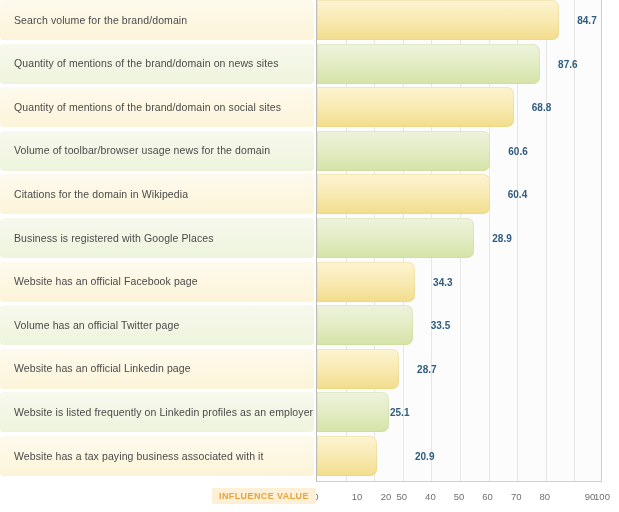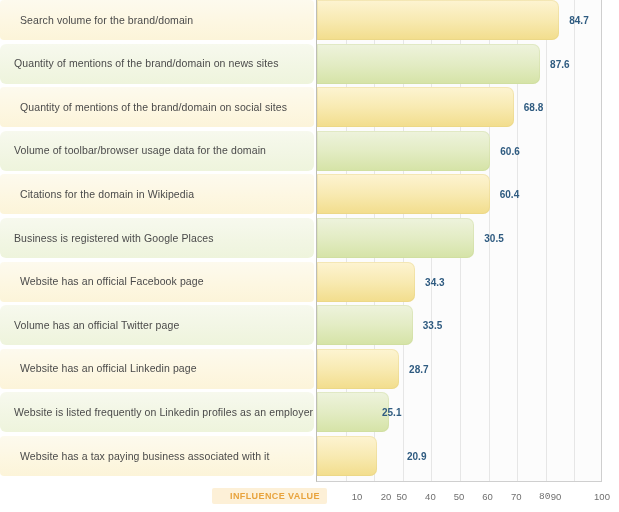--- a/index.html
+++ b/index.html
@@ -61,22 +61,22 @@
     position: absolute;
     left: 0;
     top: 0;
     width: 314px;
     height: 100%;
     box-sizing: border-box;
     display: flex;
     align-items: center;
     border-radius: 4px;
   }
-  .row.odd  .row-label-strip { background: linear-gradient(to bottom, #fdfaee 0%, #fdf7e2 55%, #fcf4d9 100%); padding-left: 6px; }
-  .row.even .row-label-strip { background: linear-gradient(to bottom, #f7f9ee 0%, #f2f6e4 55%, #eef4dc 100%); border-radius: 6px; }
+  .row.odd  .row-label-strip { background: linear-gradient(to bottom, #fdfaee 0%, #fdf7e2 55%, #fcf4d9 100%); }
+  .row.even .row-label-strip { background: linear-gradient(to bottom, #f7f9ee 0%, #f2f6e4 55%, #eef4dc 100%); }
 
   .row-label {
     padding-left: 14px;
     font-size: 10.5px;
     color: #4a4a4a;
     letter-spacing: 0.1px;
     line-height: 1.2;
     white-space: nowrap;
   }
 
@@ -101,20 +101,21 @@
   }
 
   .bar-value {
     position: absolute;
     top: 50%;
     transform: translateY(-50%);
     font-size: 10px;
     font-weight: bold;
     color: #2f5b80;
     white-space: nowrap;
+    margin-left: 8px;
   }
 
   
   .axis {
     position: absolute;
     left: 316px;
     top: 482px;
     width: 286px;
     height: 30px;
   }
@@ -124,21 +125,21 @@
     font-size: 9.5px;
     color: #6f6f6f;
     transform: translateX(-50%);
     white-space: nowrap;
   }
 
   .axis-title {
     position: absolute;
     left: 212px;
     top: 488px;
-    padding: 3px 7px 3px 18px;
+    padding: 3px 7px 3px 7px;
     background: #fdf0d7;
     color: #e8a33d;
     font-size: 9px;
     font-weight: bold;
     letter-spacing: 0.4px;
     border-radius: 2px;
     white-space: nowrap;
   }
 </style>
 </head>
@@ -175,38 +176,38 @@
       </div>
       <div class="row odd">
         <div class="row-label-strip">
           <div class="row-label">Quantity of mentions of the brand/domain on social sites</div>
         </div>
         <div class="bar" style="width: 196.768px;"></div>
         <div class="bar-value" style="left: 523.768px;">68.8</div>
       </div>
       <div class="row even">
         <div class="row-label-strip">
-          <div class="row-label">Volume of toolbar/browser usage data for the domain</div>
+          <div class="row-label">Volume of toolbar/browser usage news for the domain</div>
         </div>
         <div class="bar" style="width: 173.316px;"></div>
         <div class="bar-value" style="left: 500.316px;">60.6</div>
       </div>
       <div class="row odd">
         <div class="row-label-strip">
           <div class="row-label">Citations for the domain in Wikipedia</div>
         </div>
         <div class="bar" style="width: 172.744px;"></div>
         <div class="bar-value" style="left: 499.744px;">60.4</div>
       </div>
       <div class="row even">
         <div class="row-label-strip">
           <div class="row-label">Business is registered with Google Places</div>
         </div>
         <div class="bar" style="width: 157.3px;"></div>
-        <div class="bar-value" style="left: 484.3px;">30.5</div>
+        <div class="bar-value" style="left: 484.3px;">28.9</div>
       </div>
       <div class="row odd">
         <div class="row-label-strip">
           <div class="row-label">Website has an official Facebook page</div>
         </div>
         <div class="bar" style="width: 98.098px;"></div>
         <div class="bar-value" style="left: 425.098px;">34.3</div>
       </div>
       <div class="row even">
         <div class="row-label-strip">
@@ -240,20 +241,20 @@
 
   <div class="axis" id="axis">
       <div class="axis-tick" style="left: 0px;">0</div>
       <div class="axis-tick" style="left: 41px;">10</div>
       <div class="axis-tick" style="left: 70px;">20</div>
       <div class="axis-tick" style="left: 85.8px;">50</div>
       <div class="axis-tick" style="left: 114.4px;">40</div>
       <div class="axis-tick" style="left: 143px;">50</div>
       <div class="axis-tick" style="left: 171.6px;">60</div>
       <div class="axis-tick" style="left: 200.2px;">70</div>
-      <div class="axis-tick" style="left: 228.8px; font-family: Liberation Mono, monospace;">80</div>
-      <div class="axis-tick" style="left: 240px;">90</div>
+      <div class="axis-tick" style="left: 228.8px;">80</div>
+      <div class="axis-tick" style="left: 274px;">90</div>
       <div class="axis-tick" style="left: 286px;">100</div>
     </div>
 
   <div class="axis-title">INFLUENCE VALUE</div>
 
 </div>
 
 </body></html>

